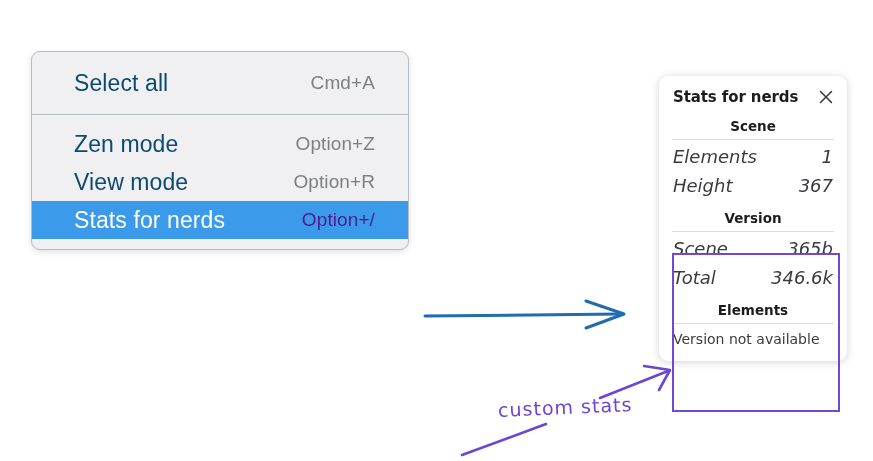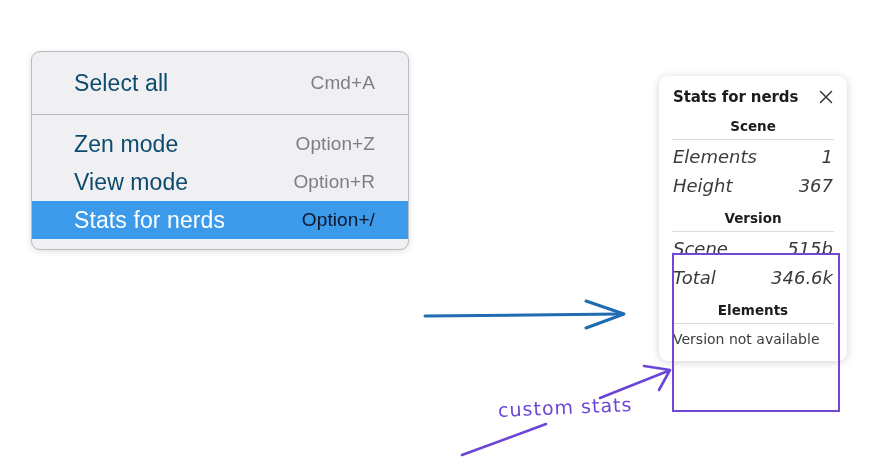--- a/index.html
+++ b/index.html
@@ -49,21 +49,21 @@
   }
   .menu-item .accel {
     font-size: 19px;
     color: #7c7f85;
     letter-spacing: 0.1px;
   }
   .menu-item.is-selected {
     background: #3b9aea;
   }
   .menu-item.is-selected .label { color: #ffffff; }
-  .menu-item.is-selected .accel { color: #0f172a; }
+  .menu-item.is-selected .accel { color: #4c1d95; }
 
   
   #stats-panel {
     position: absolute;
     left: 659px;
     top: 76px;
     width: 188px;
     background: #ffffff;
     border-radius: 9px;
     box-shadow: 0 1px 8px rgba(0,0,0,0.18);
@@ -198,21 +198,21 @@
     </div>
     <div class="stat-row">
       <span class="k">Height</span>
       <span class="v">367</span>
     </div>
 
     <div class="sec-title">Version</div>
     <div class="hr"></div>
     <div class="stat-row">
       <span class="k">Scene</span>
-      <span class="v">515b</span>
+      <span class="v">365b</span>
     </div>
     <div class="stat-row">
       <span class="k">Total</span>
       <span class="v">346.6k</span>
     </div>
 
     <div class="sec-title">Elements</div>
     <div class="hr"></div>
     <div class="plain-row">Version not available</div>
 

